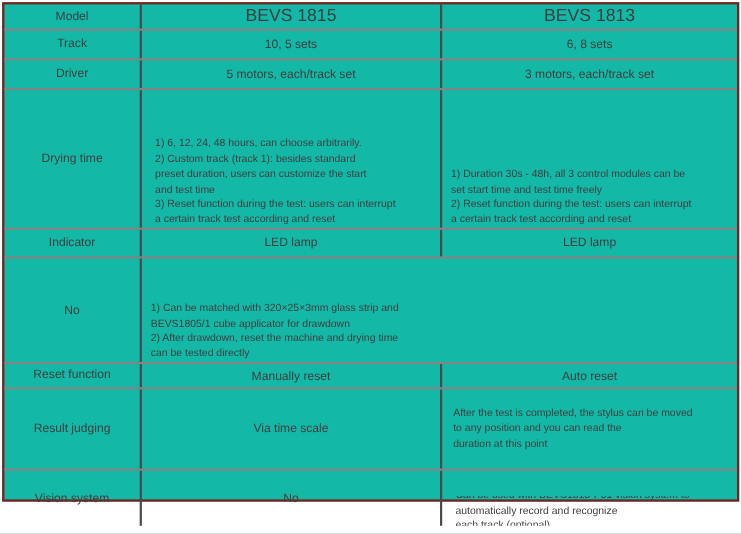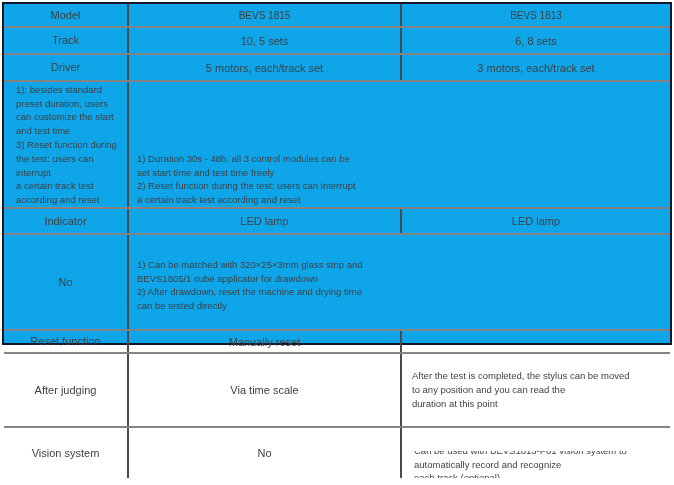--- a/index.html
+++ b/index.html
@@ -2,47 +2,47 @@
 <html><head>
 <meta charset="utf-8">
 <style>
   html,body{margin:0;padding:0;background:#ffffff;}
   body{
     width:674px;height:485px;overflow:hidden;position:relative;
     font-family:"Liberation Sans","DejaVu Sans",sans-serif;
     -webkit-font-smoothing:antialiased;
   }
   .table{
-    position:absolute;left:2px;top:2px;width:670px;height:343px;
-    box-sizing:border-box;border:2px solid #0f172a;background:#0ea5e9;
+    position:absolute;left:2px;top:2px;width:670px;height:454px;
+    box-sizing:border-box;border:2px solid #7f1d1d;background:#14b8a6;
     display:grid;
     grid-template-rows:24px 27px 27px 127px 26px 96px 23px 74px 50px;
   }
   .row{
     display:grid;grid-template-columns:125px 273px 1fr;
     box-sizing:border-box;border-bottom:2px solid #848484;
   }
   .row:last-child{border-bottom:none;}
   .cell{
     box-sizing:border-box;display:flex;align-items:center;justify-content:center;
     color:#3f3f3f;overflow:hidden;
   }
   .c1,.c2{border-right:2px solid #4a4a4a;}
   .lbl{font-size:11px;}
   .lbl .txt{text-align:left;line-height:13px;}
   .val{font-size:11px;}
-  .hdr{font-size:10px;}
+  .hdr{font-size:16px;}
   .para{
     justify-content:flex-start;text-align:left;
     font-size:9.5px;line-height:13.8px;white-space:pre-line;
   }
   .top{align-items:flex-end;}
   .pad-dry2{padding:13px 8px 0 12px;}
   .pad-dry3{padding:27px 4px 0 8px;}
-  .pad-draw3{padding:11px 4px 16px 8px;border-radius:10px;}
+  .pad-draw3{padding:11px 4px 0 8px;border-radius:10px;}
   .pad-res3{padding:0 16px 0 10px;}
   .pad-vis3{padding:0 10px 0 12px;margin-top:23px;}
 </style>
 </head>
 <body>
 
 <div class="table">
 
   <div class="row">
     <div class="cell c1 lbl">
@@ -74,20 +74,23 @@
       </div>
     <div class="cell c2 val">
         <span>5 motors, each/track set</span>
       </div>
     <div class="cell val">
         <span>3 motors, each/track set</span>
       </div>
   </div>
 
   <div class="row">
+    <div class="cell c1 lbl">
+        <span class="txt">Drying time</span>
+      </div>
     <div class="cell c2 para top pad-dry2"><span>1) 6, 12, 24, 48 hours, can choose arbitrarily.
 2) Custom track (track 1): besides standard
 preset duration, users can customize the start
 and test time
 3) Reset function during the test: users can interrupt
 a certain track test according and reset</span></div>
     <div class="cell para top pad-dry3"><span>1) Duration 30s - 48h, all 3 control modules can be
 set start time and test time freely
 2) Reset function during the test: users can interrupt
 a certain track test according and reset</span></div>
@@ -115,25 +118,28 @@
 can be tested directly</span></div>
   </div>
 
   <div class="row">
     <div class="cell c1 lbl">
         <span class="txt">Reset function</span>
       </div>
     <div class="cell c2 val">
         <span>Manually reset</span>
       </div>
+    <div class="cell val">
+        <span>Auto reset</span>
+      </div>
   </div>
 
   <div class="row">
     <div class="cell c1 lbl">
-        <span class="txt">After judging</span>
+        <span class="txt">Result judging</span>
       </div>
     <div class="cell c2 val">
         <span>Via time scale</span>
       </div>
     <div class="cell para pad-res3"><span>After the test is completed, the stylus can be moved
 to any position and you can read the
 duration at this point</span></div>
   </div>
 
   <div class="row">

